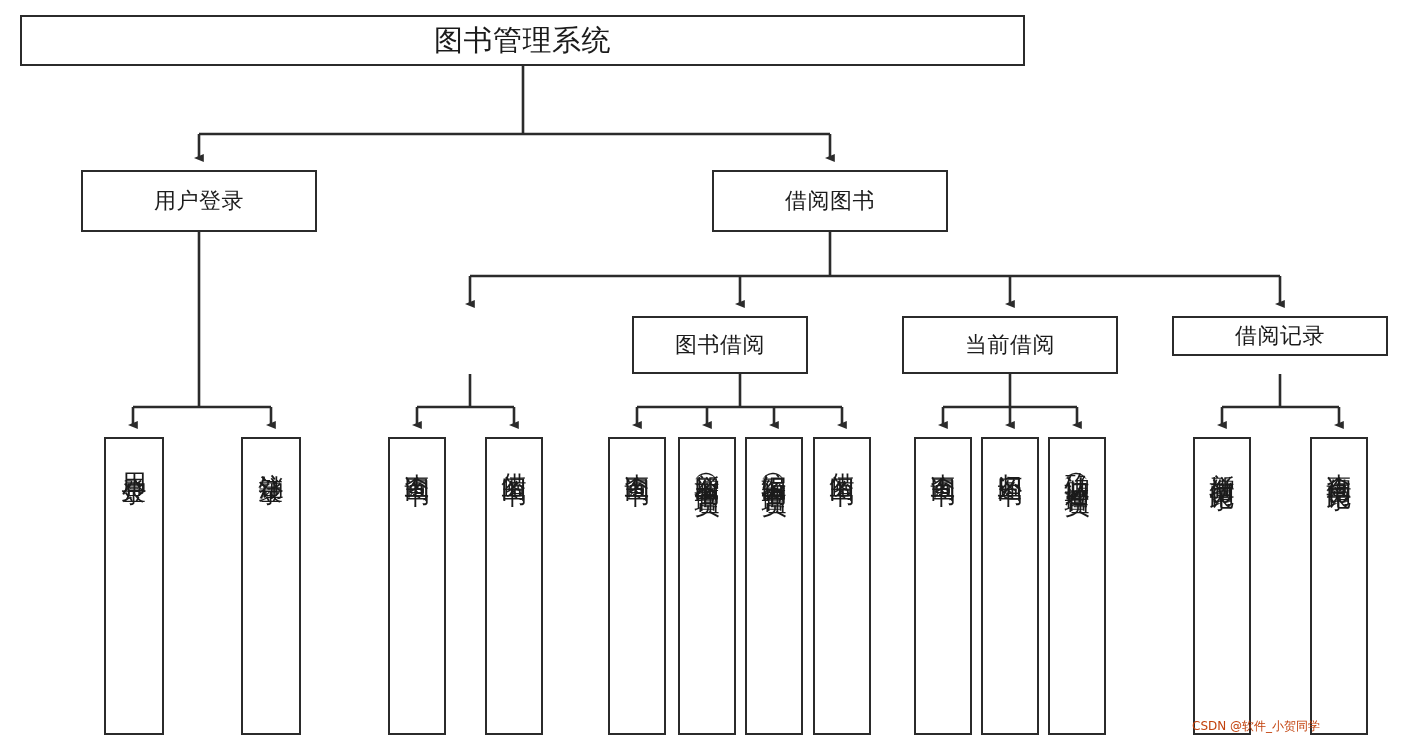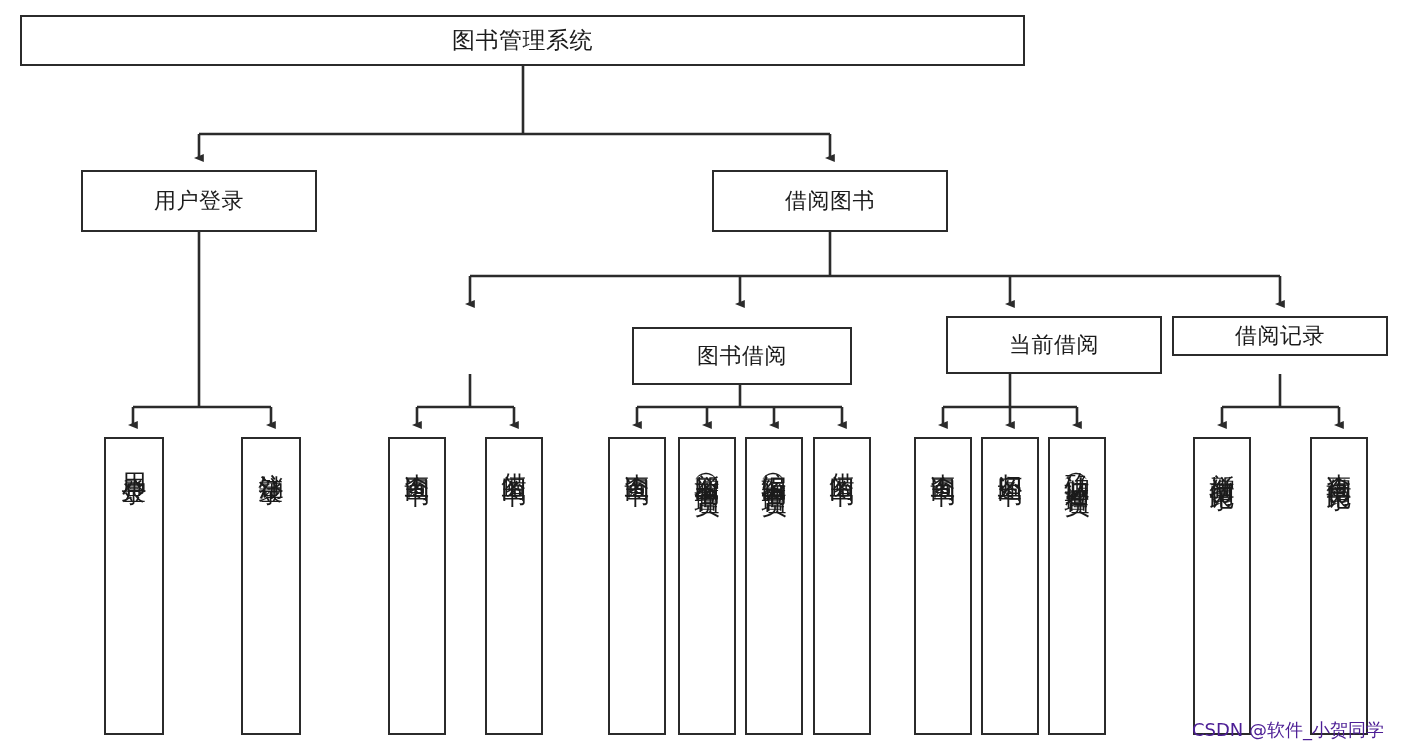--- a/index.html
+++ b/index.html
@@ -41,40 +41,40 @@
     line-height: 1.12;
     white-space: pre;
     letter-spacing: 0.5px;
   }
   
   .node.horiz .lbl {
     font-size: 22px;
     writing-mode: horizontal-tb;
   }
   .node.root .lbl {
-    font-size: 23px;
+    font-size: 29px;
   }
   
   .node.vert {
     align-items: flex-start;
     justify-content: center;
     padding-top: 14px;
   }
   .node.vert .lbl {
     writing-mode: vertical-rl;
     text-orientation: upright;
     font-size: 25px;
     line-height: 1.0;
     letter-spacing: 3px;
     display: block;
   }
   .watermark {
     position: absolute;
-    color: #4c1d95;
-    font-size: 18px;
+    color: #c2410c;
+    font-size: 12px;
     white-space: nowrap;
     user-select: none;
   }
 </style>
 </head>
 <body>
 
 <div id="canvas">
 
   <svg id="wires" viewBox="0 0 1405 747" xmlns="http://www.w3.org/2000/svg">
@@ -132,24 +132,24 @@
     <span class="lbl">图书管理系统</span>
   </div>
 
   <div class="node horiz" style="left:81px; top:170px; width:236px; height:62px;">
     <span class="lbl">用户登录</span>
   </div>
   <div class="node horiz" style="left:712px; top:170px; width:236px; height:62px;">
     <span class="lbl">借阅图书</span>
   </div>
 
-  <div class="node horiz" style="left:632px; top:327px; width:220px; height:58px;">
+  <div class="node horiz" style="left:632px; top:316px; width:176px; height:58px;">
     <span class="lbl">图书借阅</span>
   </div>
-  <div class="node horiz" style="left:902px; top:316px; width:216px; height:58px;margin-left:44px;">
+  <div class="node horiz" style="left:902px; top:316px; width:216px; height:58px;">
     <span class="lbl">当前借阅</span>
   </div>
   <div class="node horiz" style="left:1172px; top:316px; width:216px; height:40px;">
     <span class="lbl">借阅记录</span>
   </div>
 
   <div class="node vert" style="left:104px; top:437px; width:60px; height:298px;">
     <span class="lbl">用户登录</span>
   </div>
   <div class="node vert" style="left:241px; top:437px; width:60px; height:298px;">

